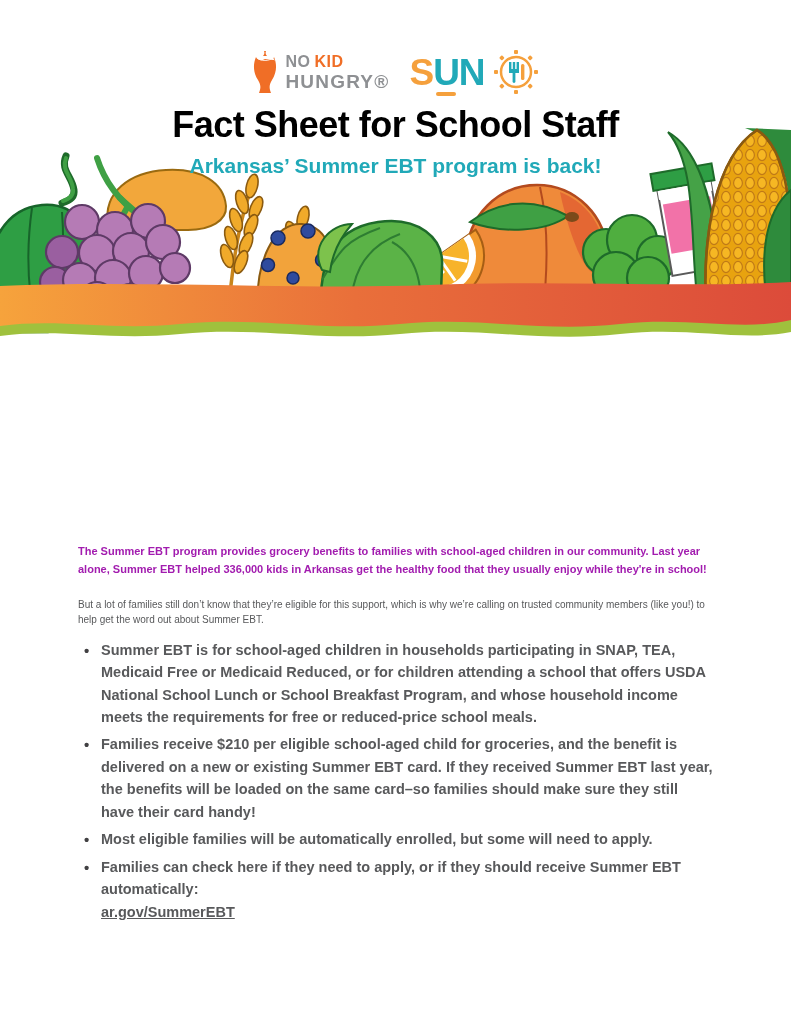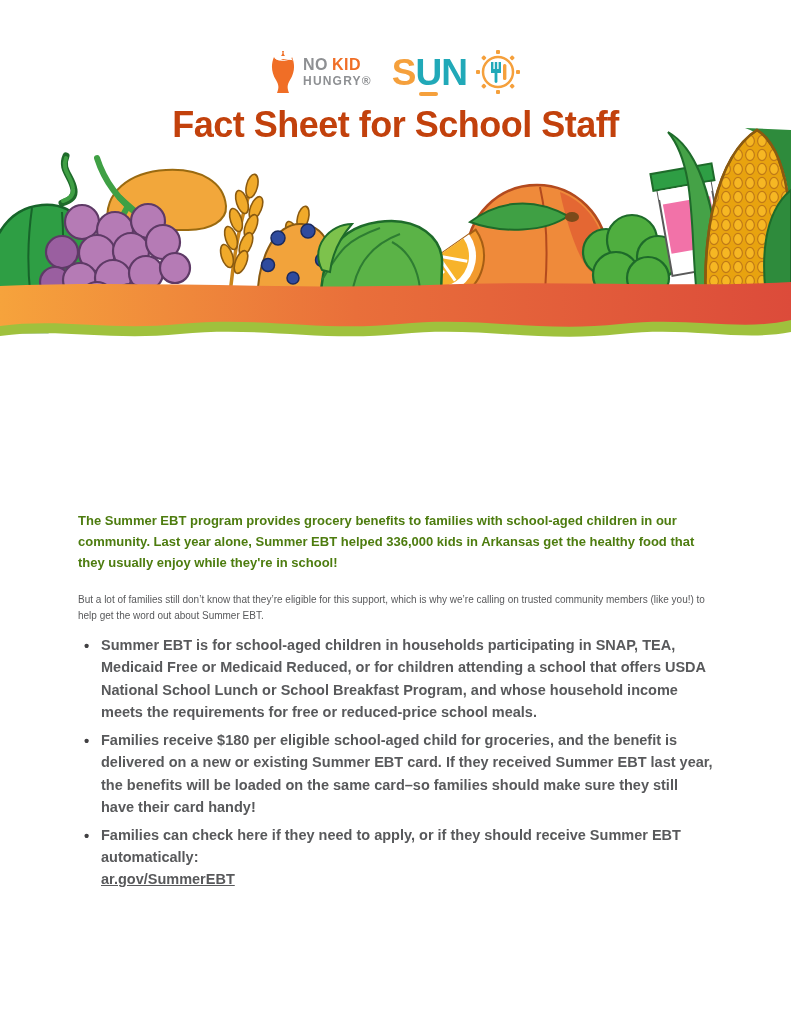--- a/index.html
+++ b/index.html
@@ -9,34 +9,34 @@
     position:relative; width:791px; height:1024px; margin:0 auto;
     background:#ffffff; overflow:hidden;
   }
   
   .header { position:relative; z-index:3; text-align:center; }
   .logos { display:flex; justify-content:center; align-items:center; gap:20px; padding-top:46px; height:98px; }
   .nkh { display:flex; align-items:center; gap:7px; }
   .nkh-text { text-align:left; line-height:1; }
   .nkh-row1 { font-size:16px; font-weight:bold; letter-spacing:.5px; color:#8e9093; }
   .nkh-row1 .kid { color:#f06e26; margin-left:4px; }
-  .nkh-row2 { font-size:12px; font-weight:bold; letter-spacing:1.2px; color:#8e9093; margin-top:2px; }
+  .nkh-row2 { font-size:19px; font-weight:bold; letter-spacing:1.2px; color:#8e9093; margin-top:2px; }
   .sun { display:flex; align-items:center; gap:8px; }
   .sun-letters { font-size:37px; font-weight:800; line-height:1; letter-spacing:-1px; display:flex; }
   .sun-letters .s { color:#f5a03c; }
   .sun-letters .u { color:#21a9b8; position:relative; }
   .sun-letters .u::after { content:""; position:absolute; left:3px; right:3px; bottom:-5px; height:4px; background:#f5a03c; border-radius:2px; }
   .sun-letters .n { color:#21a9b8; }
-  .page-title { font-size:36px; font-weight:800; color:#c2410c; letter-spacing:-0.5px; margin-top:6px; }
+  .page-title { font-size:36px; font-weight:800; color:#000000; letter-spacing:-0.5px; margin-top:6px; }
   .page-subtitle { font-size:21px; font-weight:800; color:#21a9b8; margin-top:8px; }
   
   .illustration { position:absolute; top:120px; left:0; width:791px; height:230px; z-index:1; }
   
   .main { position:relative; z-index:2; margin-top:365px; padding:0 76px 0 78px; }
-  .intro-bold { font-size:13px; font-weight:bold; color:#4d7c0f; line-height:1.6; }
+  .intro-bold { font-size:11px; font-weight:bold; color:#a21caf; line-height:1.6; }
   .intro-body { font-size:10px; color:#58595b; line-height:1.52; margin-top:19px; }
   .section-heading { font-size:21px; font-weight:800; color:#21a9b8; margin-top:25px; }
   .bullets { list-style:none; margin-top:11px; }
   .bullets li { position:relative; padding-left:23px; font-size:14.5px; color:#58595b; line-height:1.55; margin-bottom:5px;font-weight:bold; }
   .bullets li::before { content:"•"; position:absolute; left:6px; top:0; color:#414042; font-size:15px; }
   .ebt-link { display:block; color:#58595b; text-decoration:underline; width:max-content; }
 </style>
 </head>
 <body>
 
@@ -78,20 +78,21 @@
             <rect x="-3.2" y="-10" width="2.4" height="8"></rect>
             <rect x="0.6" y="-10" width="2.4" height="8"></rect>
             <path d="M-7,-3 L3,-3 L3,1 L-7,1 Z" rx="2"></path>
             <rect x="-3.4" y="0" width="2.8" height="11" rx="1.4"></rect>
           </g>
           <rect x="5" y="-8" width="3.4" height="16" rx="1.5" fill="#f5a03c"></rect>
         </svg>
       </div>
     </div>
     <div class="page-title">Fact Sheet for School Staff</div>
+    <div class="page-subtitle">Arkansas’ Summer EBT program is back!</div>
   </div>
 
   <svg class="illustration" viewBox="0 0 791 230" preserveAspectRatio="none">
     <defs>
       <linearGradient id="bandGrad" x1="0" y1="0" x2="1" y2="0">
         <stop offset="0" stop-color="#f6a33c"></stop>
         <stop offset="0.45" stop-color="#e96f3a"></stop>
         <stop offset="1" stop-color="#dc4b3a"></stop>
       </linearGradient>
       <pattern id="kernels" width="12" height="14" patternUnits="userSpaceOnUse">
@@ -228,21 +229,22 @@
 
     <path d="M0,166 C140,160 300,170 430,165 C560,160 680,168 791,162 L791,200 C740,212 690,196 620,204 C540,213 480,196 400,204 C320,212 260,196 180,204 C110,211 60,198 0,206 Z" fill="url(#bandGrad)"></path>
   </svg>
 
   <div class="main">
     <p class="intro-bold">The Summer EBT program provides grocery benefits to families with school-aged children in our community. Last year alone, Summer EBT helped 336,000 kids in Arkansas get the healthy food that they usually enjoy while they're in school!</p>
     <p class="intro-body">But a lot of families still don’t know that they’re eligible for this support, which is why we’re calling on trusted community members (like you!) to help get the word out about Summer EBT.</p>
 
     <ul class="bullets">
       <li>Summer EBT is for school-aged children in households participating in SNAP, TEA, Medicaid Free or Medicaid Reduced, or for children attending a school that offers USDA National School Lunch or School Breakfast Program, and whose household income meets the requirements for free or reduced-price school meals.</li>
-      <li>Families receive $180 per eligible school-aged child for groceries, and the benefit is delivered on a new or existing Summer EBT card. If they received Summer EBT last year, the benefits will be loaded on the same card–so families should make sure they still have their card handy!</li>
+      <li>Families receive $210 per eligible school-aged child for groceries, and the benefit is delivered on a new or existing Summer EBT card. If they received Summer EBT last year, the benefits will be loaded on the same card–so families should make sure they still have their card handy!</li>
+      <li>Most eligible families will be automatically enrolled, but some will need to apply.</li>
       <li>
         <span>Families can check here if they need to apply, or if they should receive Summer EBT automatically:</span>
         <a class="ebt-link" href="#">ar.gov/SummerEBT</a>
       </li>
     </ul>
 
   </div>
 
 </div>
 

